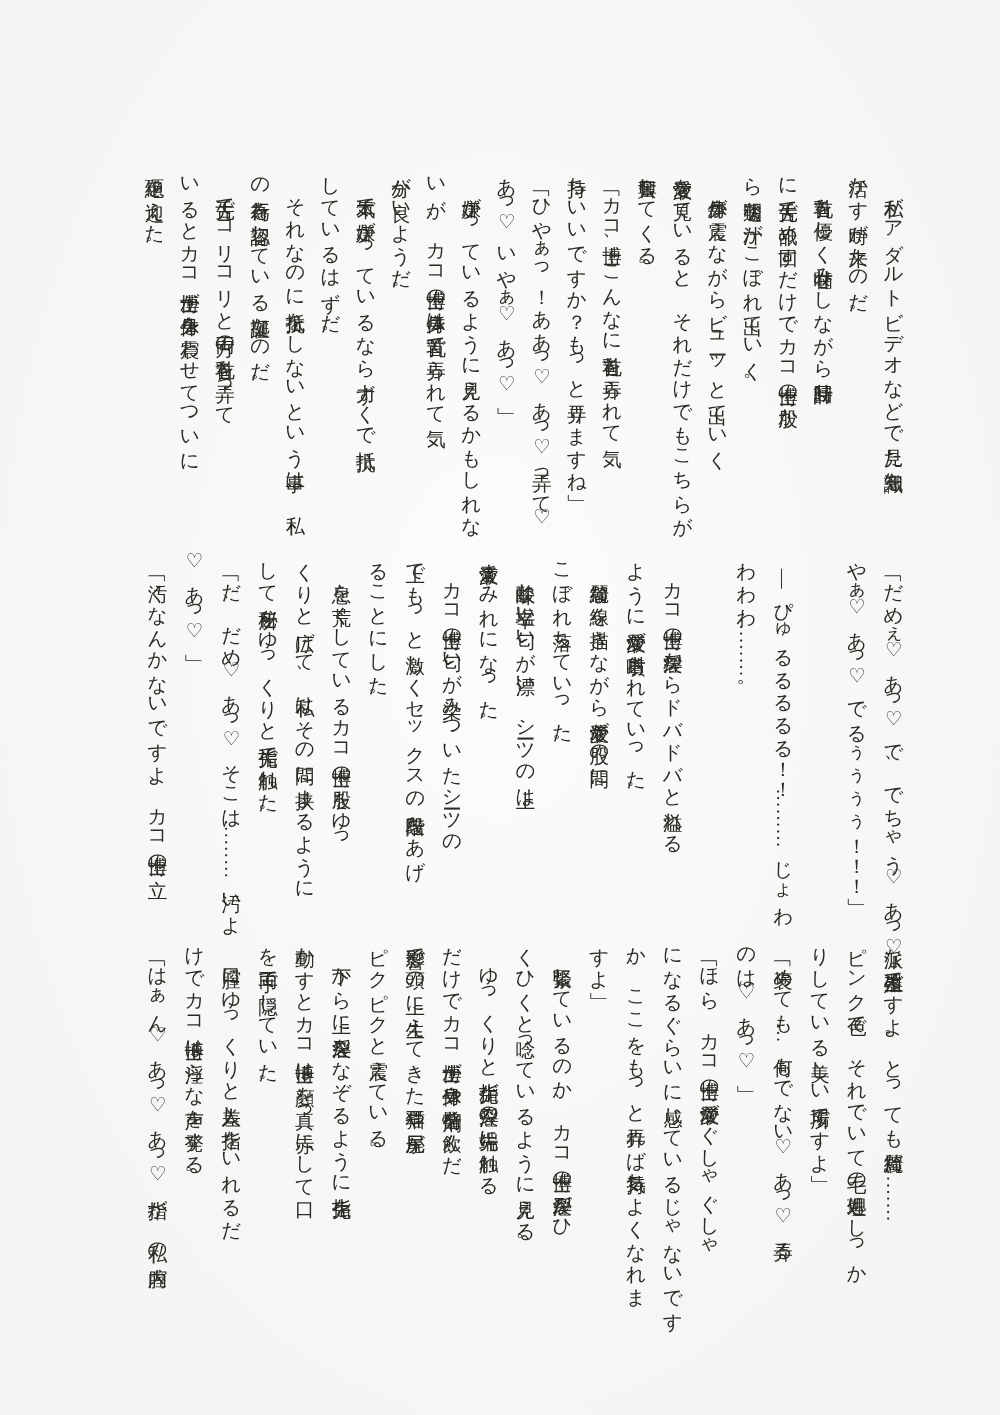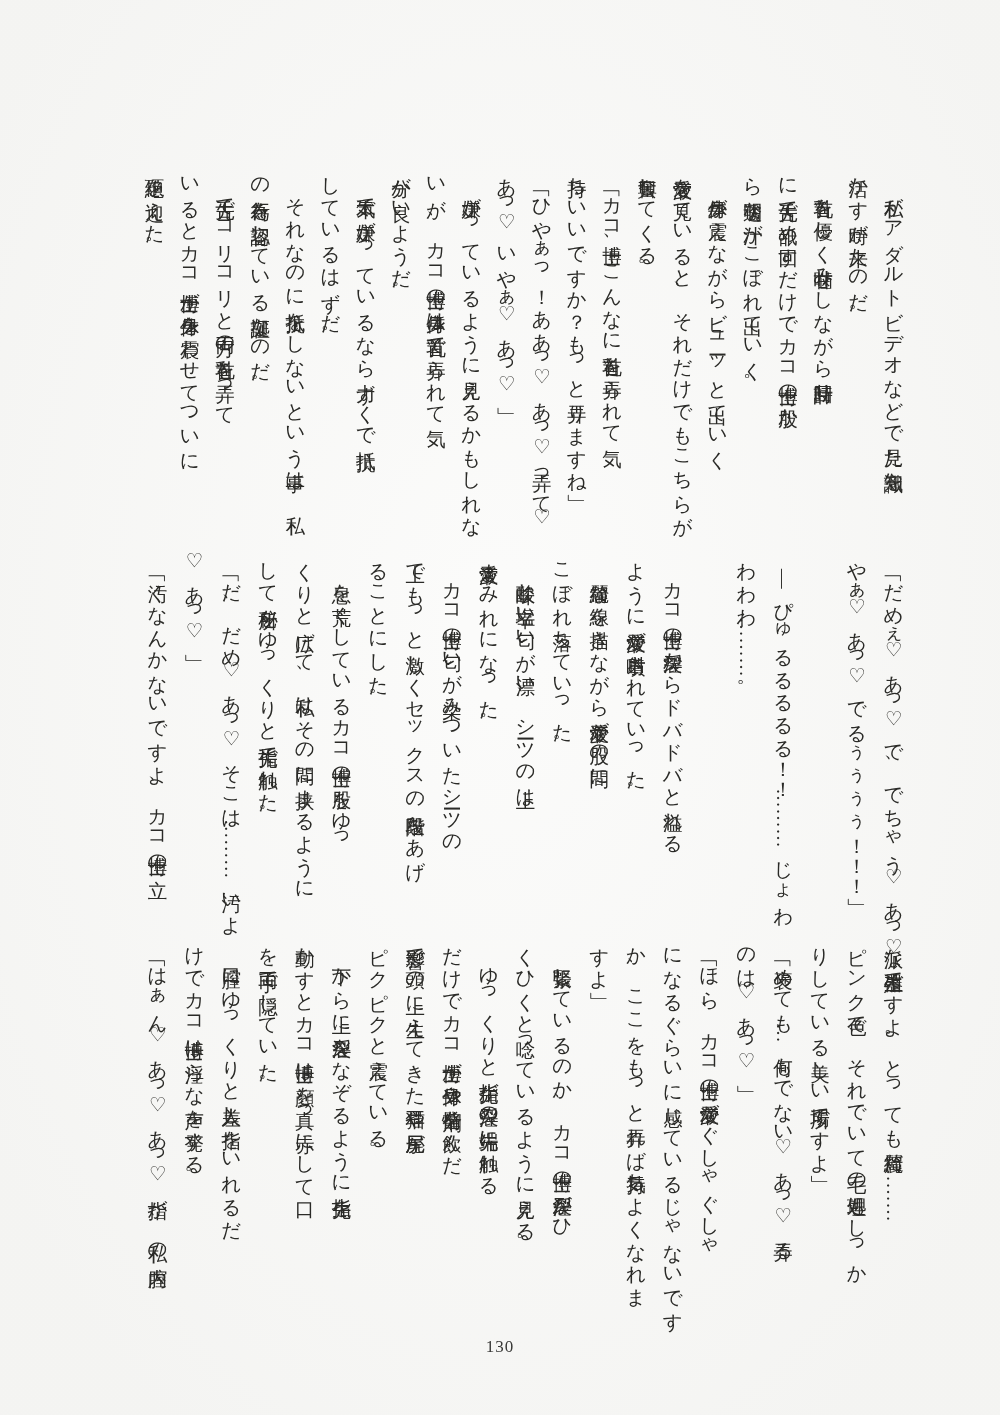--- a/index.html
+++ b/index.html
@@ -116,14 +116,13 @@
       <div class="line">だけでカコ博士が身体や発情剤を飲んだ</div>
       <div class="line">影響で頭の上に生えてきた猫耳や尻尾が</div>
       <div class="line">ピクピクと震えている。</div>
       <div class="line">　下から上に淫裂をなぞるように指先を</div>
       <div class="line">動かすとカコ博士は顔を真っ赤にして口</div>
       <div class="line">を両手で隠していた。</div>
       <div class="line">　膣口にゆっくりと人差し指をいれるだ</div>
       <div class="line">けでカコ博士は淫らな声を発する。</div>
       <div class="line">　「はぁん♡あっ♡あっ♡指が、私の膣内</div>
     </div>
-  <div class="page-number">130</div>
 </div>
 
 </body></html>

